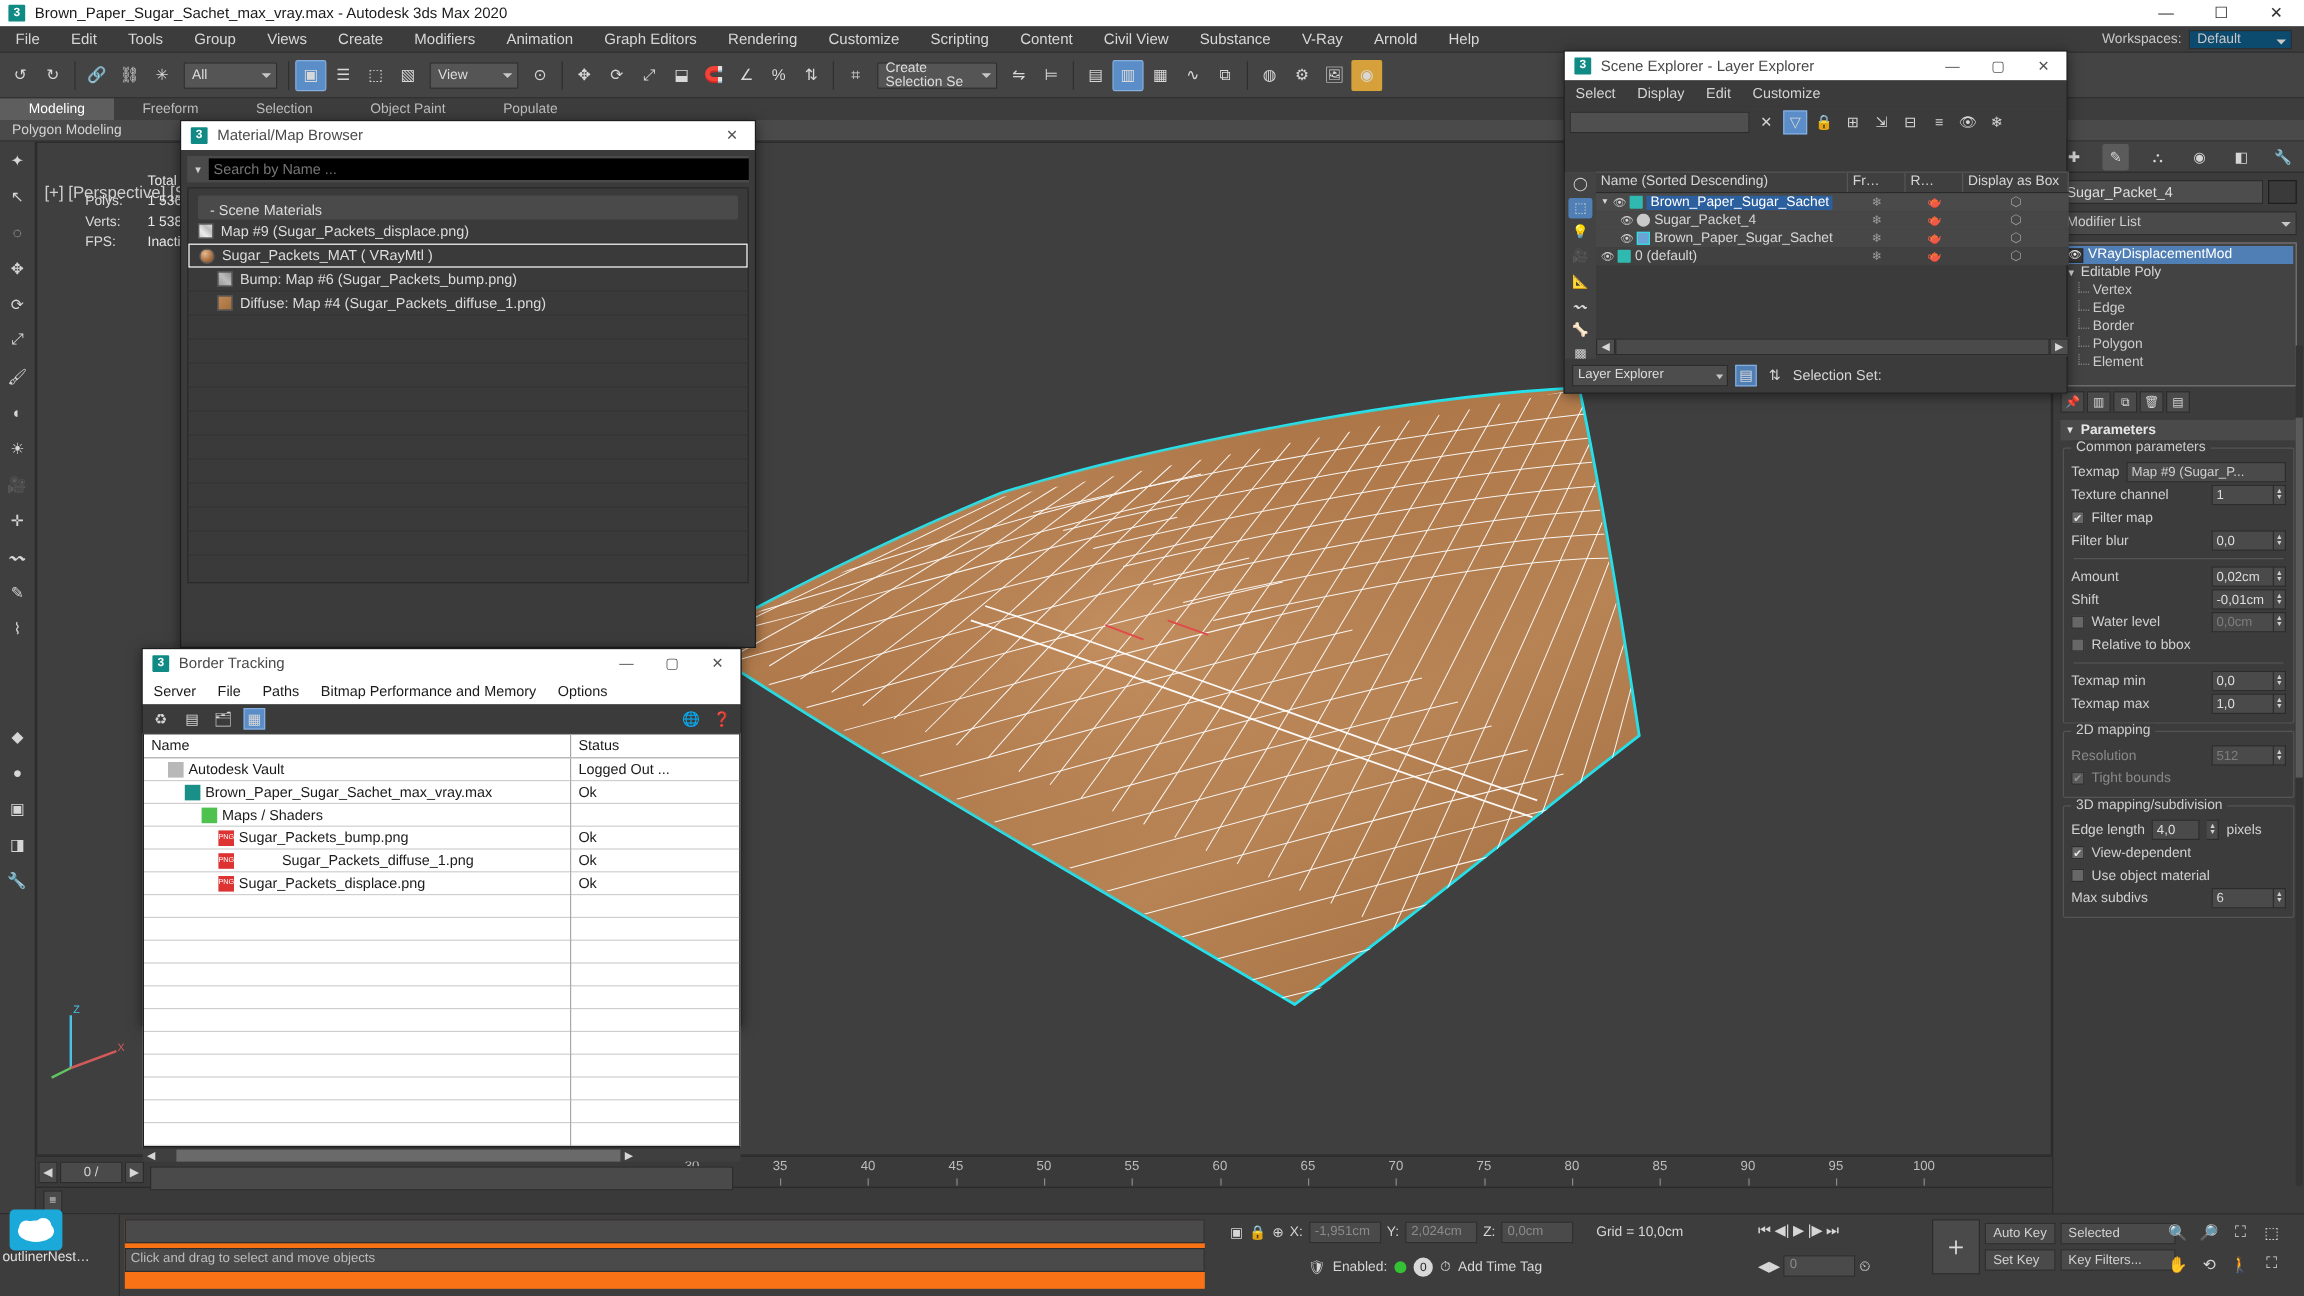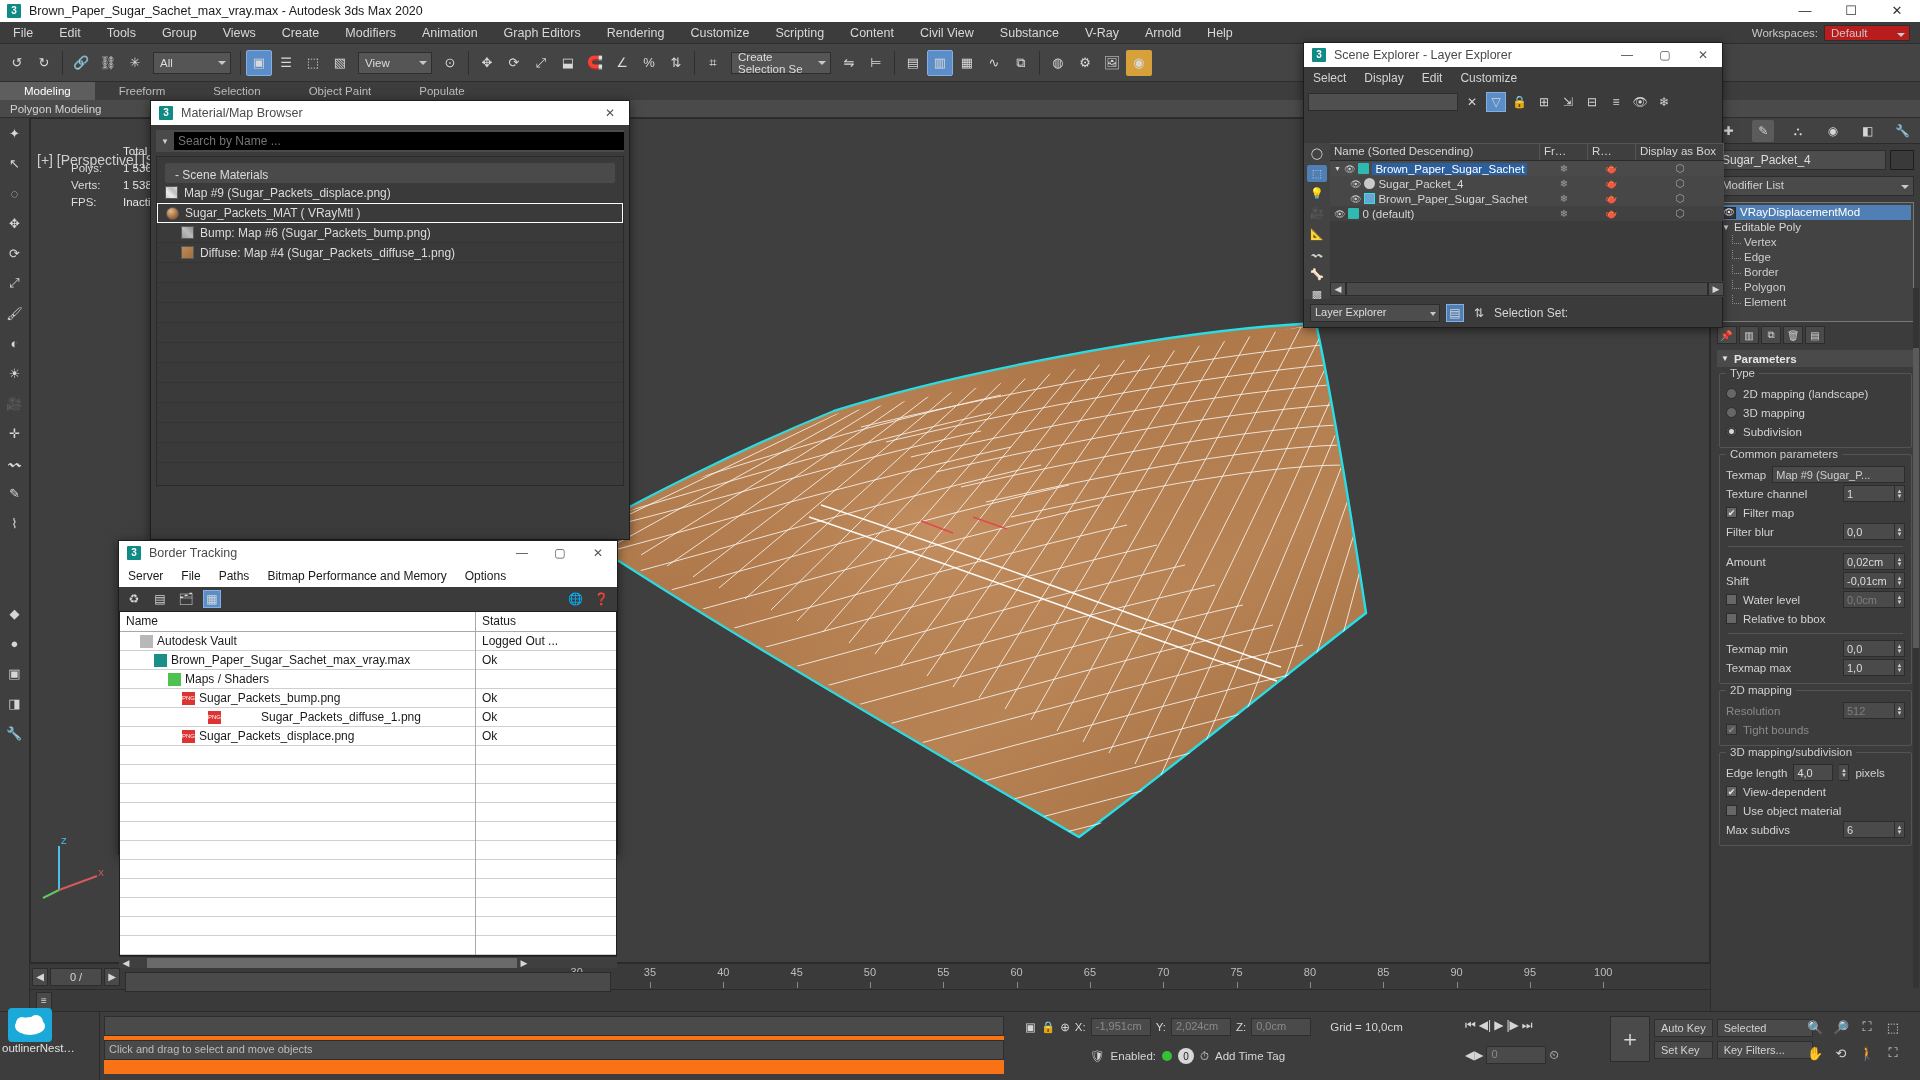--- a/index.html
+++ b/index.html
@@ -28,21 +28,21 @@
 
   
   .menubar {
     position:absolute; left:0; top:22px; width:1920px; height:22px;
     background:#3c3c3c; display:flex; align-items:center; font-size:12.5px;
     border-bottom:1px solid #2d2d2d;
   }
   .menubar .mi { padding:0 13px; line-height:22px; color:#d8d8d8; white-space:nowrap;}
   .menubar .spacer { flex:1; }
   .wsbox { display:flex; align-items:center; gap:6px; padding-right:10px; font-size:11.5px; color:#c8c8c8;}
-  .wsbox .dd { background:#b91c1c; border:1px solid #2e2e2e; padding:1px 31px 1px 6px; position:relative; min-width:86px;}
+  .wsbox .dd { background:#0c4a6e; border:1px solid #2e2e2e; padding:1px 31px 1px 6px; position:relative; min-width:86px;}
   .wsbox .dd:after{content:"";position:absolute;right:4px;top:7px;border-left:4px solid transparent;border-right:4px solid transparent;border-top:4px solid #c8c8c8;}
 
   
   .maintoolbar {
     position:absolute; left:0; top:44px; width:1920px; height:38px;
     background:#444444; border-bottom:1px solid #2d2d2d;
     display:flex; align-items:center; padding-left:4px; gap:1px;
   }
   .tbtn { width:26px; height:26px; border:1px solid transparent; border-radius:2px;
           display:flex;align-items:center;justify-content:center; color:#d8d8d8; font-size:13px;
@@ -641,37 +641,20 @@
       <div class="mt">⧉</div>
       <div class="mt">🗑</div>
       <div class="mt">▤</div>
     </div>
 
     <div class="rollout-title">
       <span style="font-size:8px">▼</span>
       <span>Parameters</span>
     </div>
 
-    <div class="grp">
-      <span class="lg">Type</span>
-      <div id="typeopts">
-          <div class="prow">
-            <span class="radio"></span>
-            <span>2D mapping (landscape)</span>
-          </div>
-          <div class="prow">
-            <span class="radio"></span>
-            <span>3D mapping</span>
-          </div>
-          <div class="prow">
-            <span class="radio on"></span>
-            <span>Subdivision</span>
-          </div>
-        </div>
-    </div>
 
     <div class="grp">
       <span class="lg">Common parameters</span>
 
       <div class="prow">
         <span class="lbl">Texmap</span>
         <span class="texmapbtn">Map #9 (Sugar_P...</span>
       </div>
 
       <div class="prow">
@@ -890,21 +873,21 @@
             <div class="c2"></div>
           </div>
           <div class="r">
             <div class="c1" style="padding-left: 62px;">
               <span class="ficon png">PNG</span>
               <span>Sugar_Packets_bump.png</span>
             </div>
             <div class="c2">Ok</div>
           </div>
           <div class="r">
-            <div class="c1" style="padding-left: 88px; gap: 40px;">
+            <div class="c1" style="padding-left: 62px; gap: 40px;">
               <span class="ficon png">PNG</span>
               <span>Sugar_Packets_diffuse_1.png</span>
             </div>
             <div class="c2">Ok</div>
           </div>
           <div class="r">
             <div class="c1" style="padding-left: 62px;">
               <span class="ficon png">PNG</span>
               <span>Sugar_Packets_displace.png</span>
             </div>

